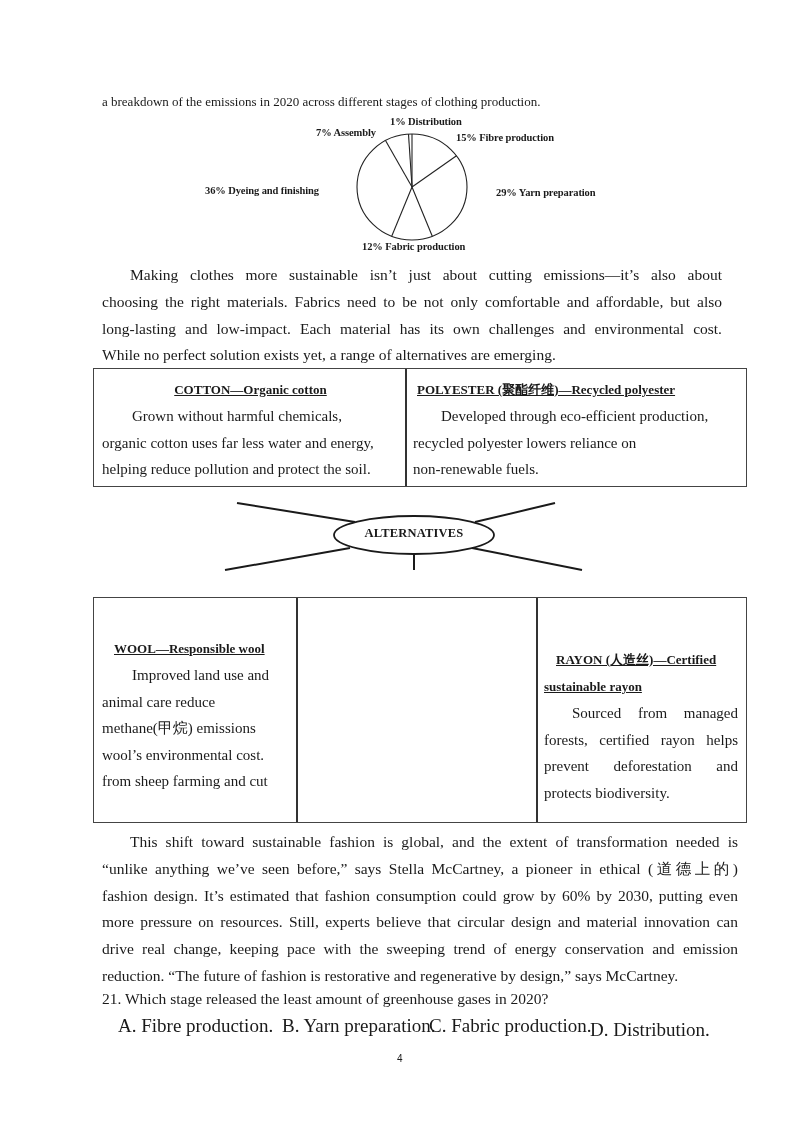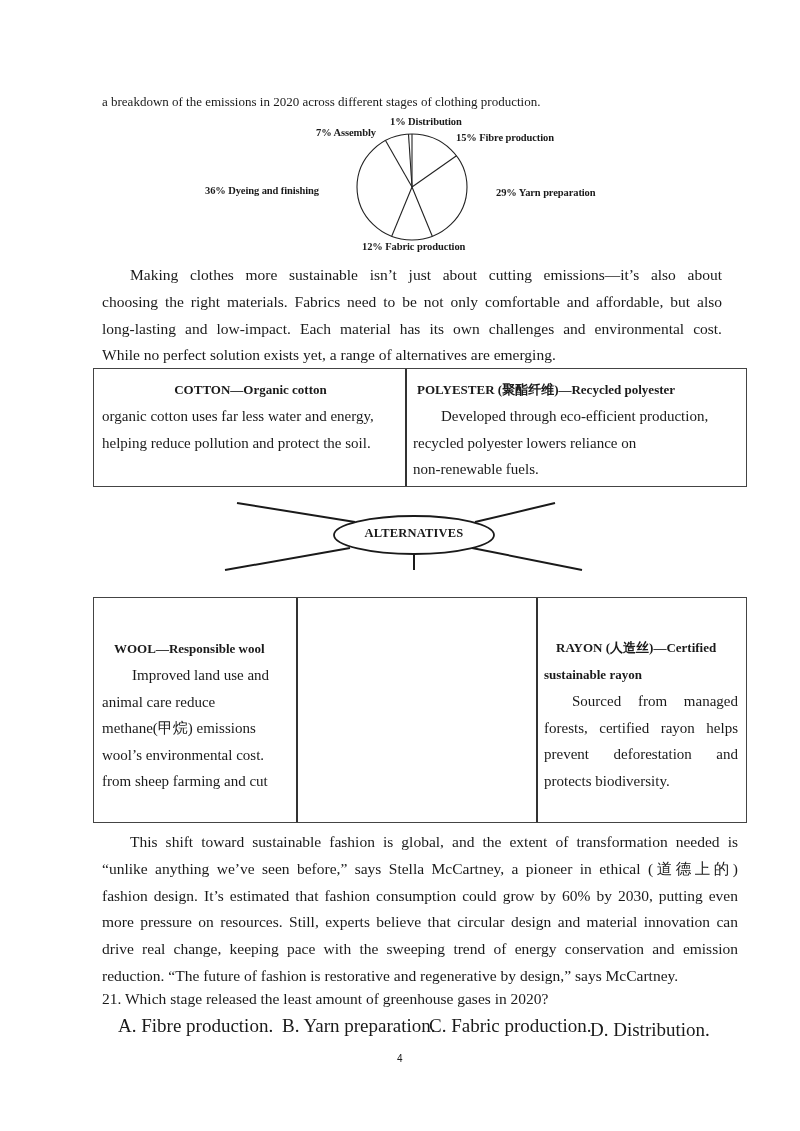--- a/index.html
+++ b/index.html
@@ -8,21 +8,21 @@
   .abs { position: absolute; }
   .line { font-size: 13px; line-height: 27px; white-space: nowrap; }
   .para { position: absolute; left: 102px; width: 620px; font-size: 15.5px; line-height: 26.8px; text-align: justify; }
   .para p { margin: 0; }
   .indent { text-indent: 28px; }
   .justify-last { text-align-last: justify; }
   .pie-label { position: absolute; font-size: 10.5px; font-weight: bold; white-space: nowrap; letter-spacing: -0.1px; }
   .tbl { position: absolute; border: 1.5px solid #444; box-sizing: border-box; }
   .cell { position: absolute; top: 0; bottom: 0; box-sizing: border-box; }
   .divider { position: absolute; top: 0; bottom: 0; width: 0; border-left: 2px solid #333; }
-  .cell-title { font-size: 13px; font-weight: bold; line-height: 26px; }
+  .cell-title { font-size: 13px; font-weight: bold; line-height: 26px; text-decoration: underline; }
   .cell-body { font-size: 15px; line-height: 26.5px; }
   .cell-body.j { text-align: justify; text-align-last: left; }
   .question { font-size: 15.5px; }
   .options { font-size: 19px; }
   .pagenum { font-family: "Liberation Sans", sans-serif; font-size: 10px; }
 </style>
 </head>
 <body>
 
 <div class="abs line" style="left:102px; top:88px;">a breakdown of the emissions in 2020 across different stages of clothing production.</div>
@@ -56,20 +56,21 @@
 <div class="para" style="top:262px;">
   <p class="indent justify-last">Making clothes more sustainable isn’t just about cutting emissions—it’s also about</p>
   <p class="justify-last">choosing the right materials. Fabrics need to be not only comfortable and affordable, but also</p>
   <p class="justify-last">long-lasting and low-impact. Each material has its own challenges and environmental cost.</p>
   <p>While no perfect solution exists yet, a range of alternatives are emerging.</p>
 </div>
 
 <div class="tbl" style="left:93px; top:368px; width:654px; height:119px;">
   <div class="cell" style="left:0; width:311px; padding:8px 6px 0 8px;">
     <div class="cell-title" style="text-align:center;">COTTON—Organic cotton</div>
+    <div class="cell-body" style="text-indent:30px;">Grown without harmful chemicals,</div>
     <div class="cell-body">organic cotton uses far less water and energy,</div>
     <div class="cell-body">helping reduce pollution and protect the soil.</div>
   </div>
   <div class="divider" style="left:311px;"></div>
   <div class="cell" style="left:313px; right:0; padding:8px 6px 0 6px;">
     <div class="cell-title" style="padding-left:4px;">POLYESTER (聚酯纤维)—Recycled polyester</div>
     <div class="cell-body" style="text-indent:28px;">Developed through eco-efficient production,</div>
     <div class="cell-body">recycled polyester lowers reliance on</div>
     <div class="cell-body">non-renewable fuels.</div>
   </div>
@@ -94,21 +95,21 @@
     <div class="cell-title" style="padding-left:12px;">WOOL—Responsible wool</div>
     <div class="cell-body" style="text-indent:30px;">Improved land use and</div>
     <div class="cell-body">animal care reduce</div>
     <div class="cell-body">methane(甲烷) emissions</div>
     <div class="cell-body">wool’s environmental cost.</div>
     <div class="cell-body">from sheep farming and cut</div>
   </div>
   <div class="divider" style="left:202px;"></div>
   <div class="divider" style="left:442px;"></div>
   <div class="cell" style="left:444px; right:0; padding:36px 8px 0 6px;">
-    <div class="cell-title" style="padding-left:12px; line-height:28px;">RAYON (人造丝)—Certified</div>
+    <div class="cell-title" style="padding-left:12px; line-height:28px;margin-top:12px;">RAYON (人造丝)—Certified</div>
     <div class="cell-title" style="line-height:26px;">sustainable rayon</div>
     <div class="cell-body j" style="text-indent:28px; text-align-last:justify;">Sourced from managed</div>
     <div class="cell-body j" style="text-align-last:justify;">forests, certified rayon helps</div>
     <div class="cell-body j" style="text-align-last:justify;">prevent deforestation and</div>
     <div class="cell-body">protects biodiversity.</div>
   </div>
 </div>
 
 <div class="para" style="top:829px; width:636px;">
   <p class="indent justify-last">This shift toward sustainable fashion is global, and the extent of transformation needed is</p>

